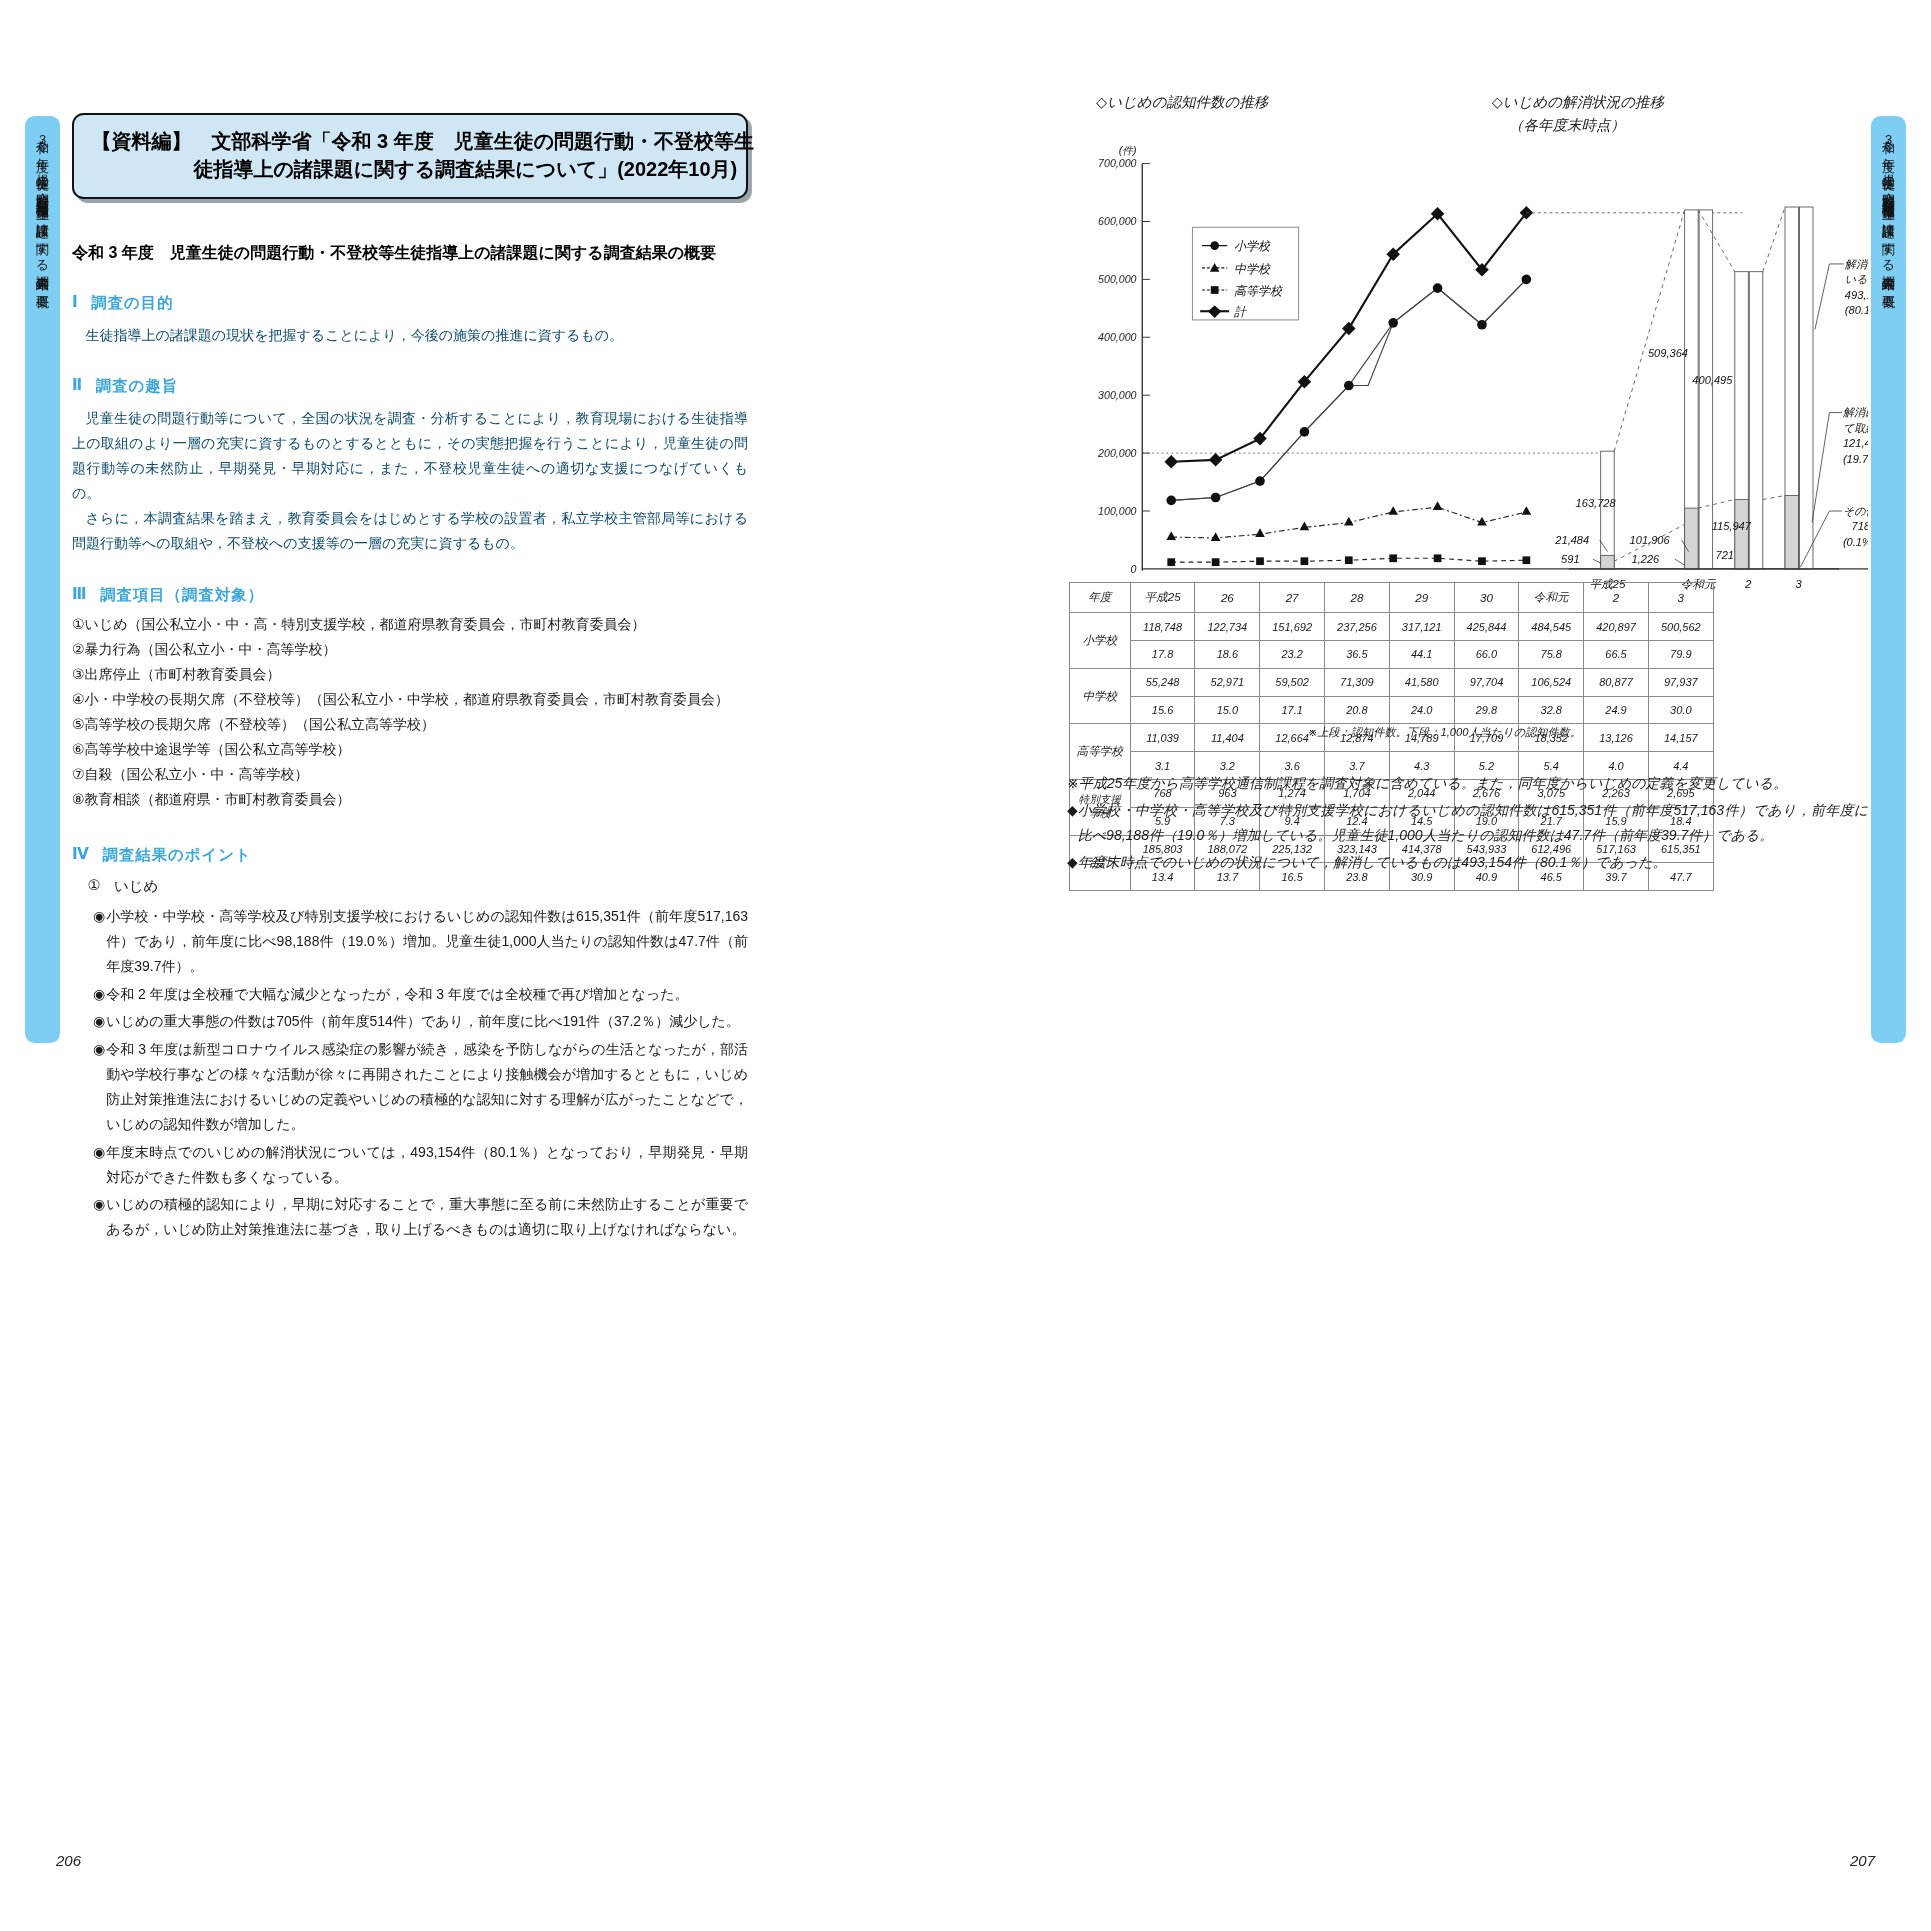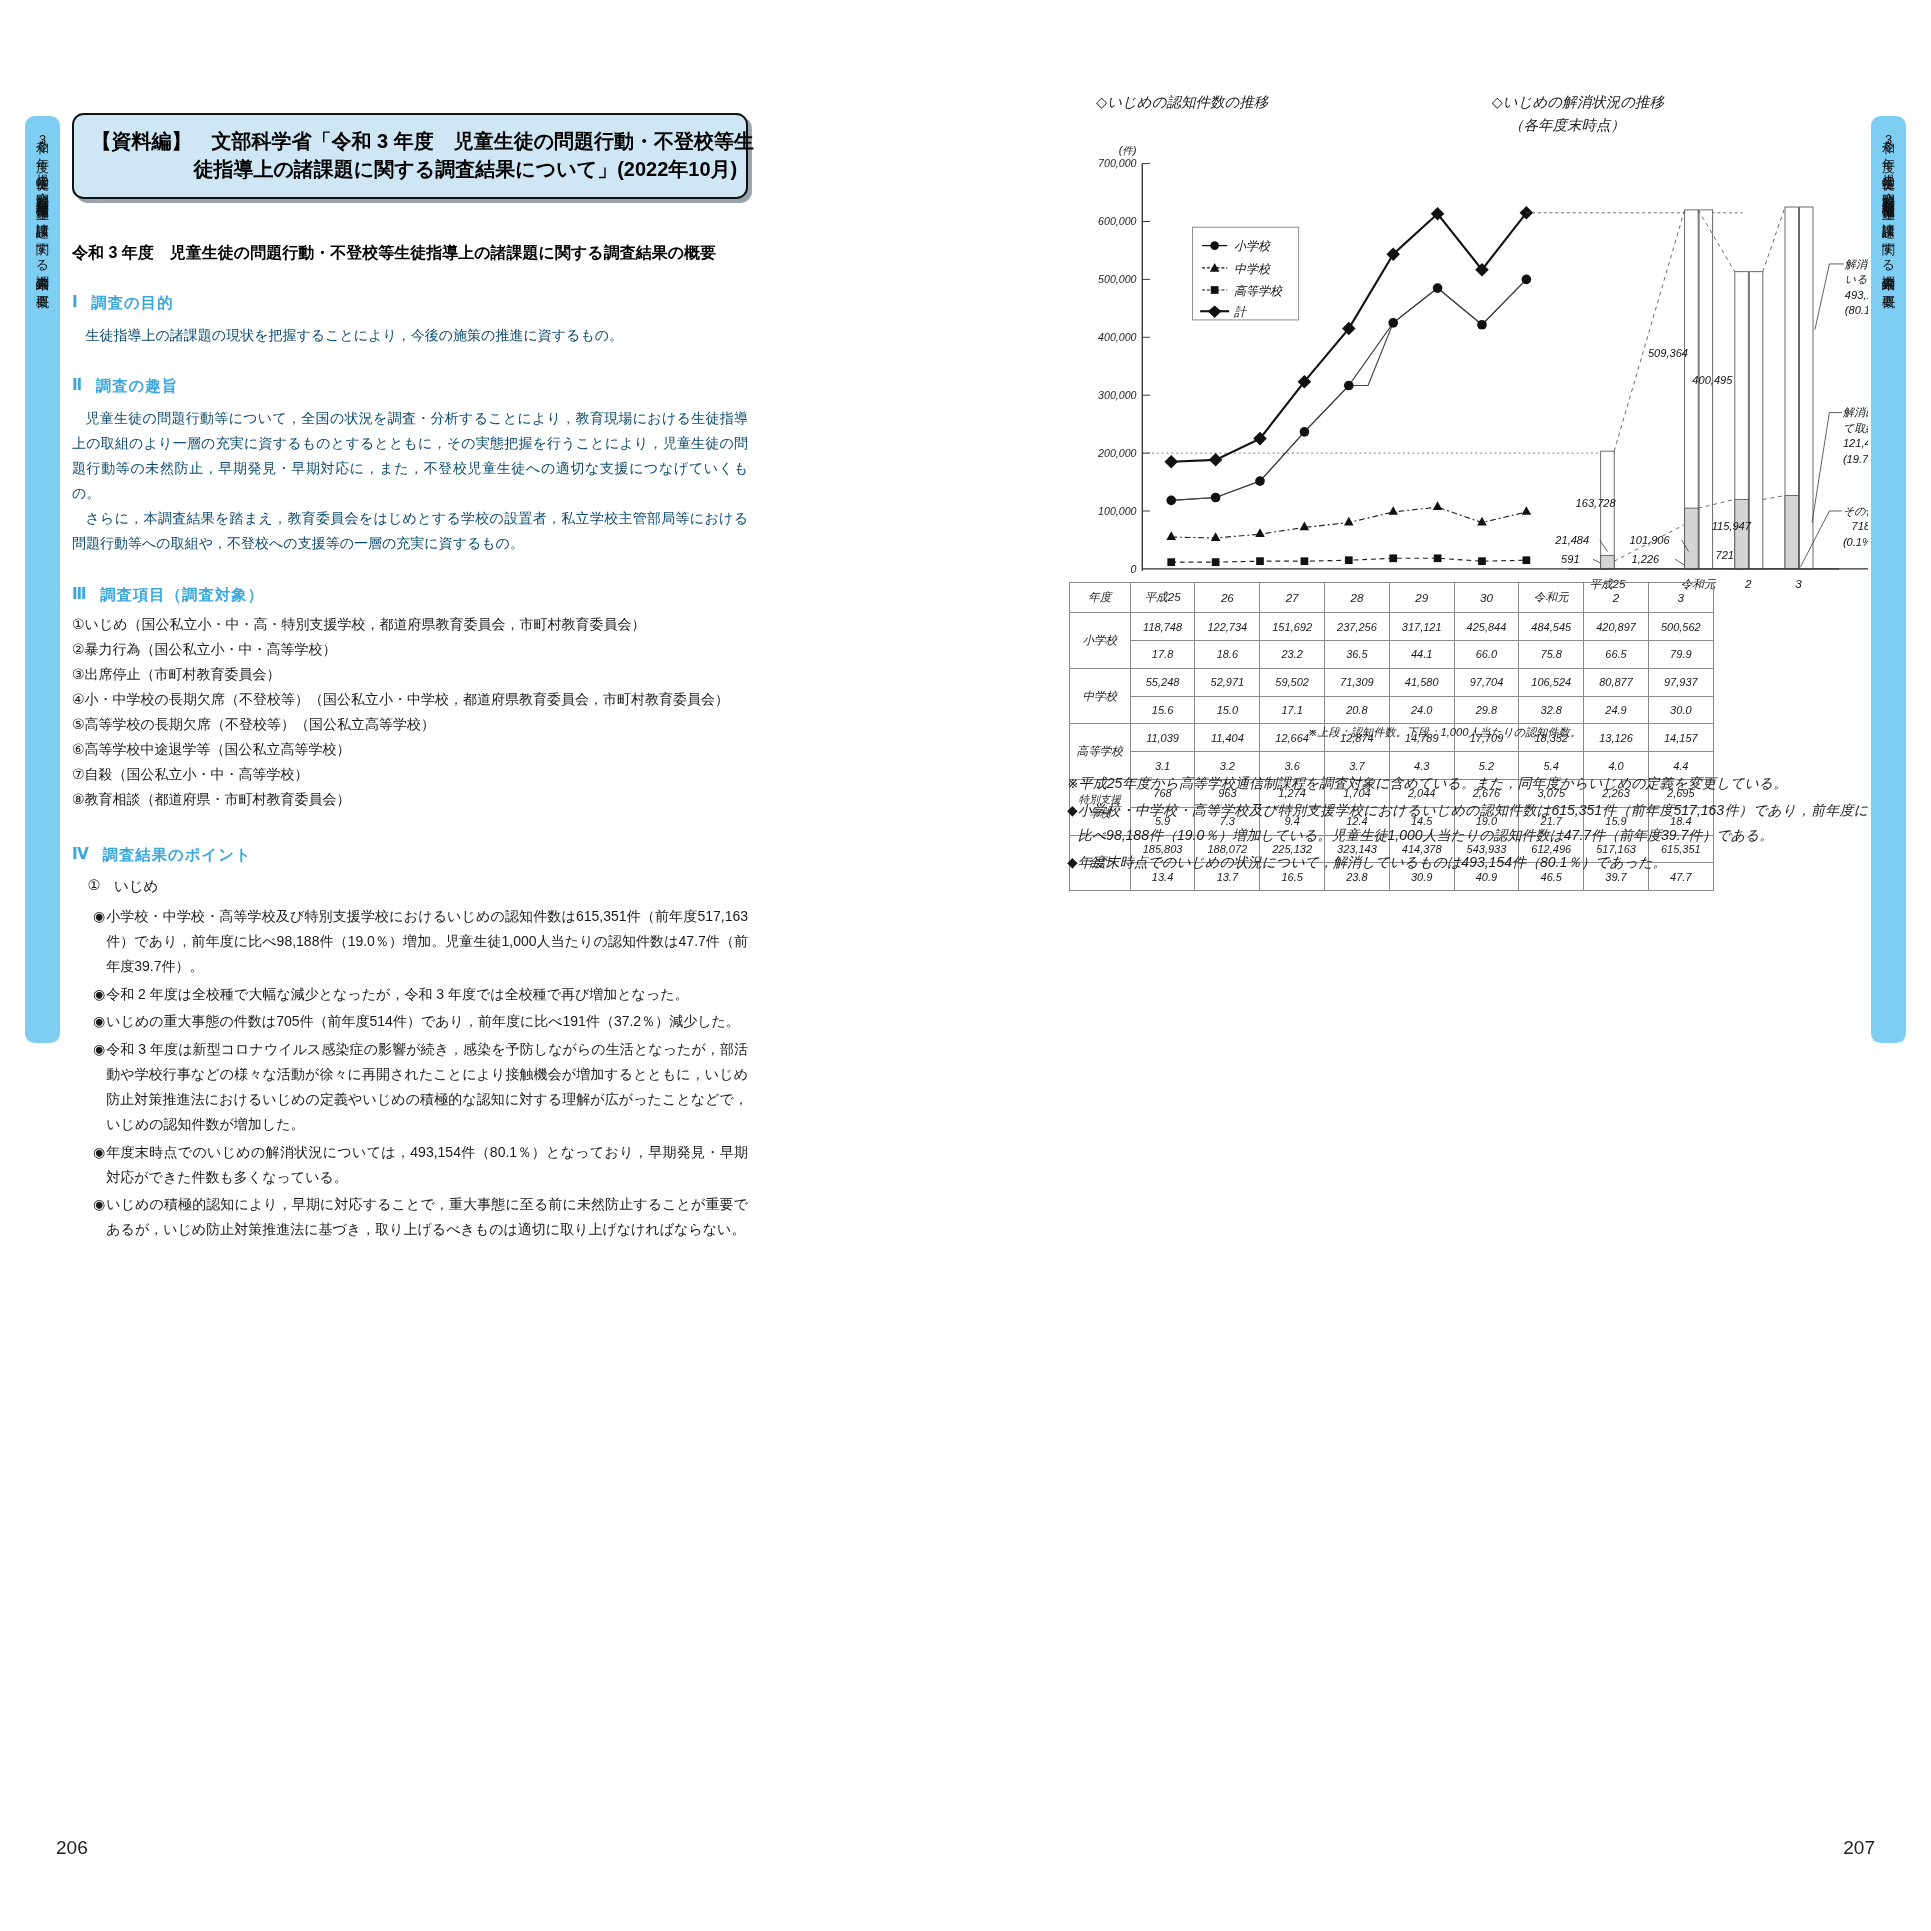--- a/index.html
+++ b/index.html
@@ -97,23 +97,24 @@
     margin-top:2.9px;
     display:flex;
     align-items:flex-start;
     text-align:justify;
   }
   .bullet .dot{flex:0 0 auto;margin-right:1px;}
   .bullet .txt{flex:1 1 auto;}
 
   .pagenum{
     position:absolute;
-    bottom:72px;
-    font-size:19px;
+    bottom:62px;
+    font-size:15px;
     color:#222;
+    font-style:italic;
   }
   .pagenum.l{left:56px;}
   .pagenum.r{right:56px;}
 
   
   .right-col{position:absolute;left:1067px;top:93px;width:801px;font-style:italic;}
   .chart-titles{display:flex;justify-content:flex-start;font-size:14.5px;}
   .ct1{width:386px;padding-left:29px;}
   .ct2{padding-left:9.7px;}
   .ct2 .sub{padding-left:17.4px;display:block;margin-top:3.9px;}

